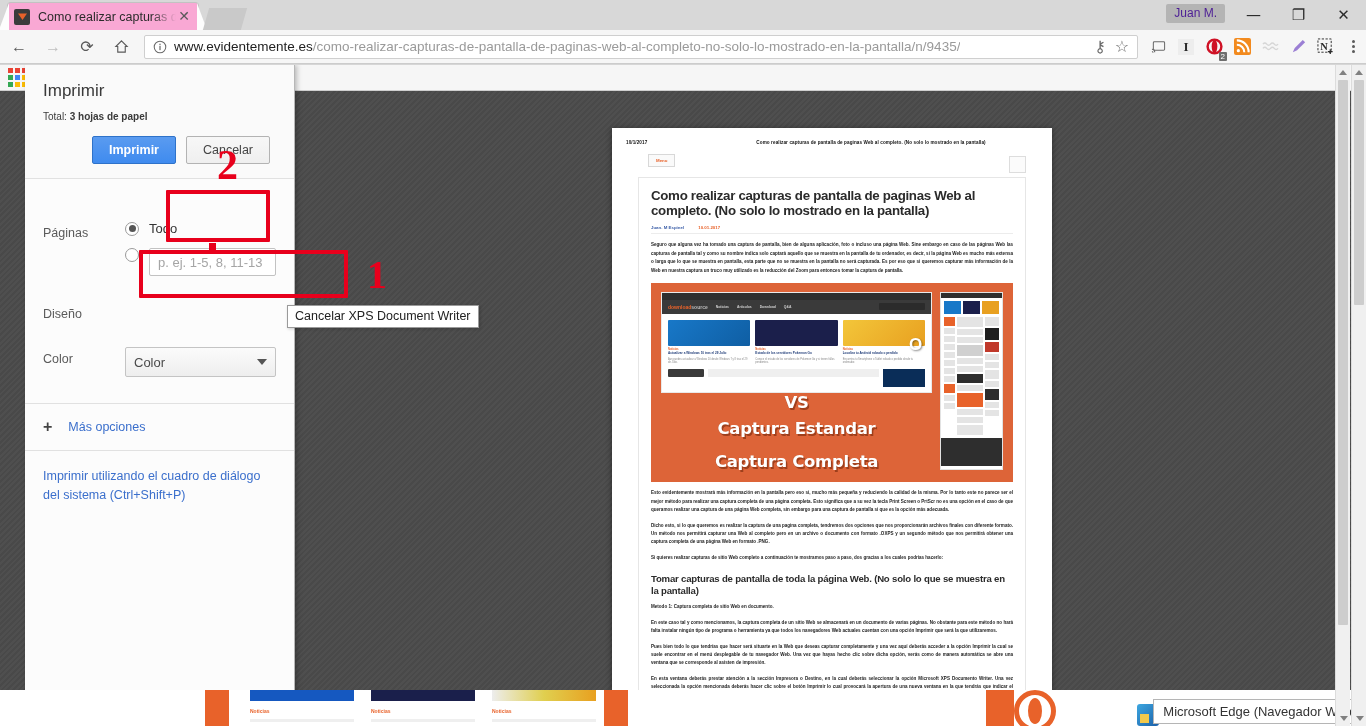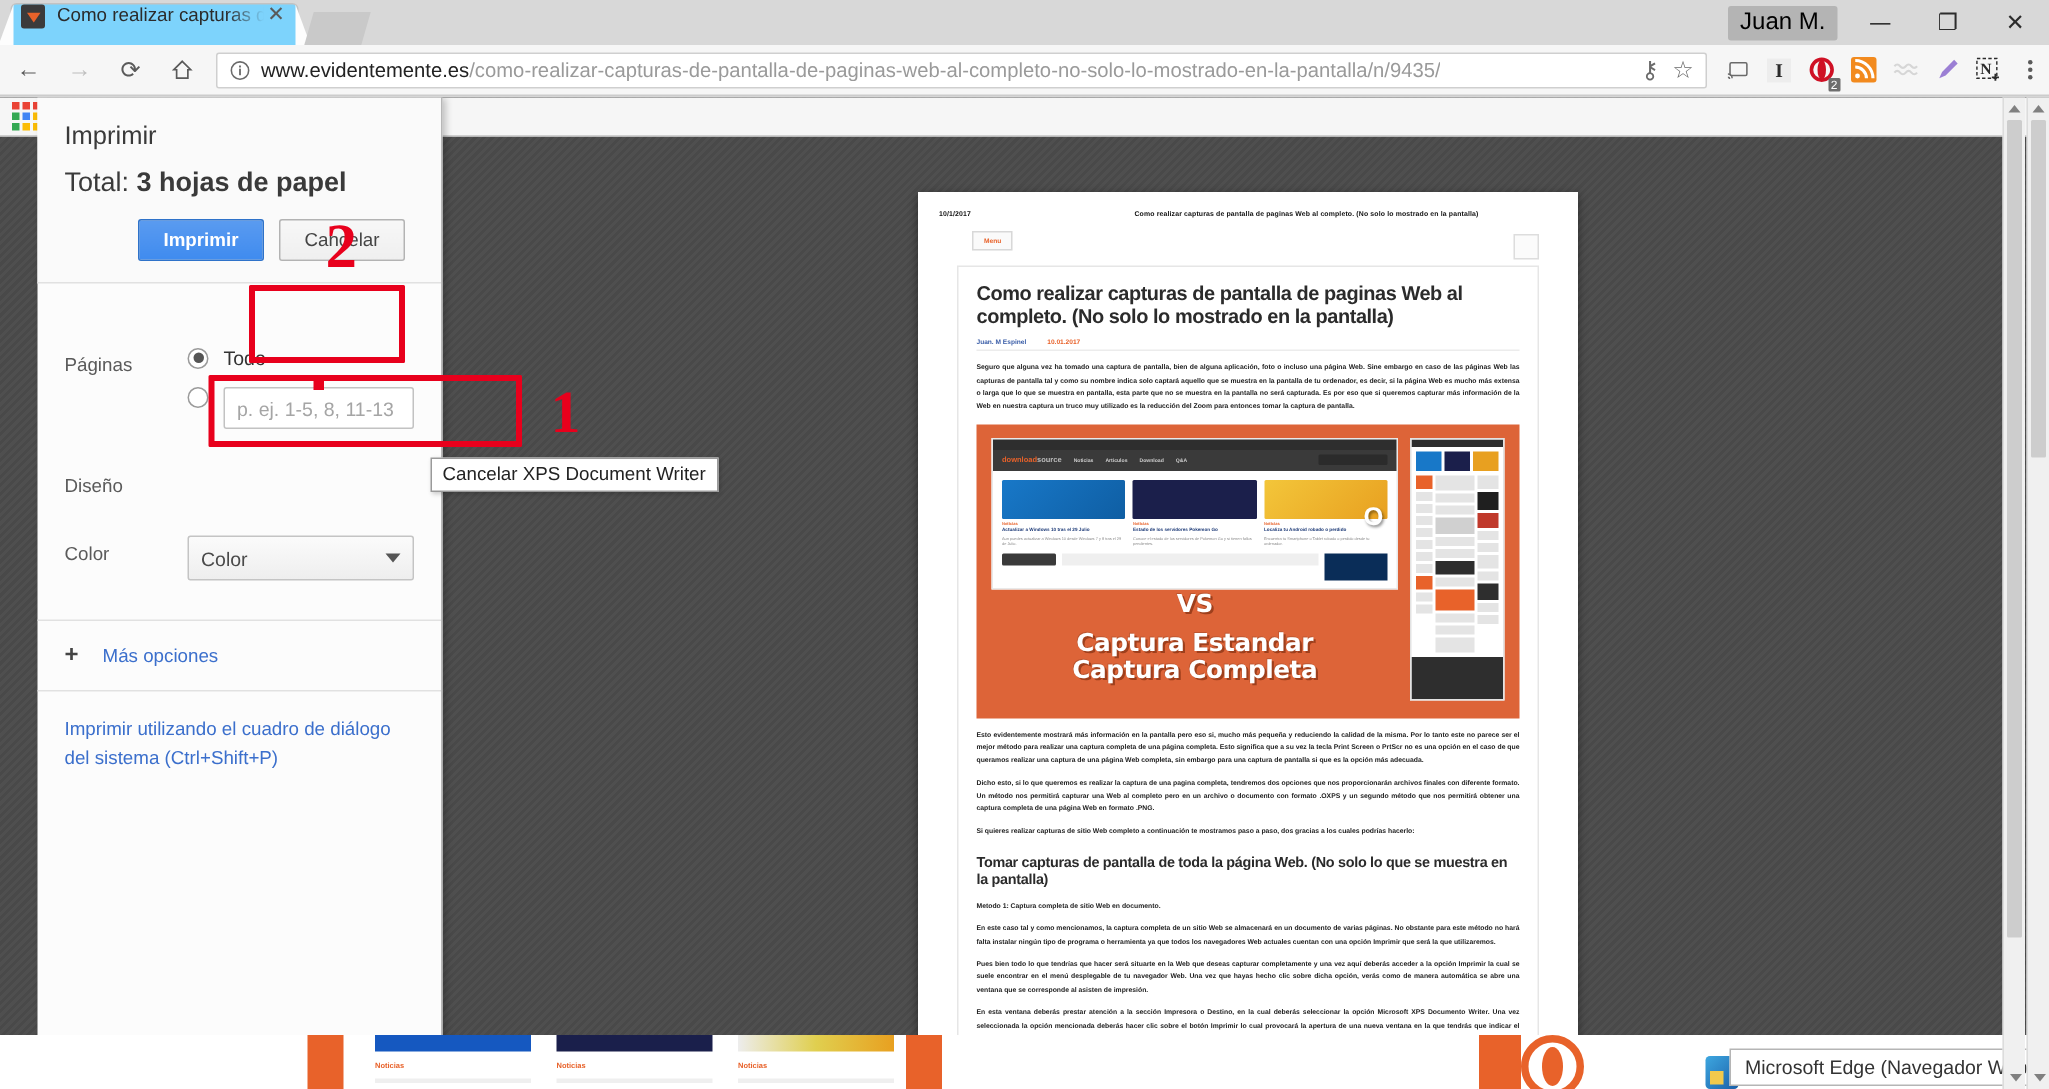--- a/index.html
+++ b/index.html
@@ -11,23 +11,23 @@
   }
   #app { position: relative; width: 1366px; height: 726px; }
 
   
   .titlebar {
     position: absolute; left: 0; top: 0; width: 1366px; height: 30px;
     background: #d8d8d8;
   }
   .tab {
     position: absolute; left: 8px; top: 3px; width: 190px; height: 27px;
-    background: #7dd3fc;
+    background: #f9a8d4;
     border-top-left-radius: 3px; border-top-right-radius: 3px;
-    display: flex; align-items: flex-start; padding: 0 6px;
+    display: flex; align-items: center; padding: 0 6px;
     box-shadow: 0 0 0 1px #c2c2c2;
   }
   .tab:before {
     content: ""; position: absolute; left: -9px; bottom: 0;
     border-bottom: 27px solid #fdfdfd; border-left: 10px solid transparent;
   }
   .tab:after {
     content: ""; position: absolute; right: -9px; bottom: 0;
     border-bottom: 27px solid #fdfdfd; border-right: 10px solid transparent;
   }
@@ -47,21 +47,21 @@
     position: relative; z-index: 2; width: 16px; height: 16px;
     color: #5a5a5a; font-size: 14px; line-height: 15px; text-align: center;
     font-family: "DejaVu Sans", sans-serif;
   }
   .newtab {
     position: absolute; left: 206px; top: 8px; width: 38px; height: 22px;
     background: #c9c9c9; transform: skewX(-16deg);
   }
   .user-badge {
     position: absolute; right: 141px; top: 4px;
-    background: #b4b4b4; color: #000000; font-size: 16px;
+    background: #b4b4b4; color: #4c1d95; font-size: 12px;
     padding: 2px 8px 3px; border-radius: 2px;
   }
   .wctl {
     position: absolute; top: 0; width: 45px; height: 30px;
     display: flex; align-items: center; justify-content: center;
     color: #2c2c2c; font-size: 15px; font-family: "DejaVu Sans", sans-serif;
   }
   .wctl.min { right: 90px; } .wctl.max { right: 45px; } .wctl.close { right: 0; }
 
   
@@ -125,21 +125,21 @@
   }
 
   
   .printdlg {
     position: absolute; left: 25px; top: 0; width: 270px; height: 661px;
     background: #fcfcfc; border-right: 1px solid #b7b7b7;
     box-shadow: 2px 0 5px rgba(0,0,0,.25);
   }
   .pd-head { padding: 16px 18px 14px; border-bottom: 1px solid #e1e1e1; background:#fafafa; position: relative; }
   .pd-title { font-size: 17px; color: #3a3a3a; font-weight: normal; }
-  .pd-total { font-size: 18px; color: #3a3a3a; margin-top: 10px; }
+  .pd-total { font-size: 10px; color: #3a3a3a; margin-top: 10px; }
   .pd-total b { font-weight: bold; }
   .pd-actions { margin-top: 14px; display: flex; justify-content: flex-end; gap: 10px; padding-right: 6px; }
   .btn {
     font-size: 12.5px; padding: 6px 16px; border-radius: 2px; border: 1px solid #b3b3b3;
     background: linear-gradient(#f7f7f7, #efefef); color: #444;
   }
   .btn.primary {
     background: linear-gradient(#5a9bf0, #3f8bef); border-color: #2e72c9;
     color: #fff; font-weight: bold;
   }
@@ -504,21 +504,21 @@
                 </div>
               </div>
               <div class="ban-bottom">
                 <span class="ban-btn"></span>
                 <span class="ban-strip"></span>
                 <span class="ban-ad"></span>
               </div>
             </div>
             <div class="ban-text" style="margin-top:1px">VS</div>
             <div class="ban-text">Captura Estandar</div>
-            <div class="ban-text" style="margin-top:1px">Captura Completa</div>
+            <div class="ban-text" style="margin-top:16px">Captura Completa</div>
           </div>
           <div class="ban-o">O</div>
           <div class="ban-right">
             <div class="br-top"></div>
             <div class="br-hero">
               <i style="background:#1878c8"></i>
                 <i style="background:#1b1f4b"></i>
                 <i style="background:#e8a020"></i>
             </div>
             <div class="br-body">

